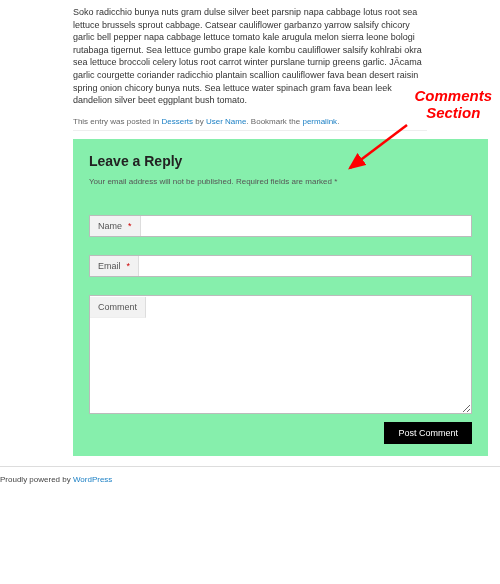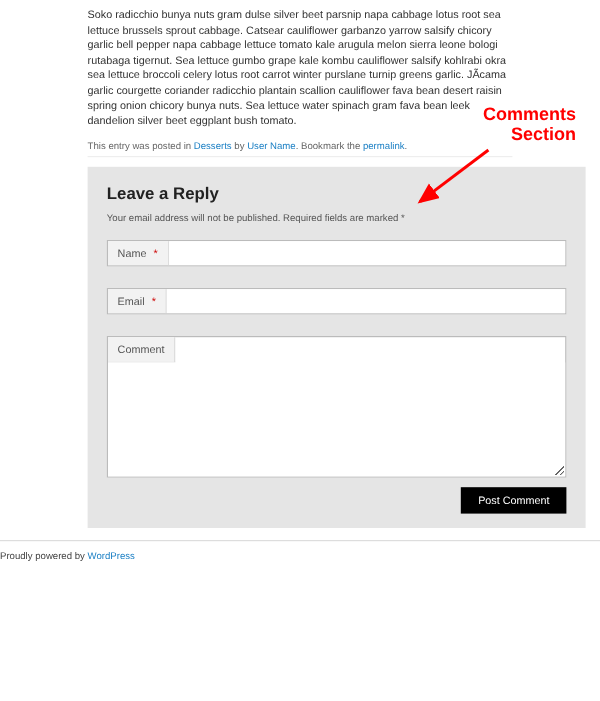--- a/index.html
+++ b/index.html
@@ -1,35 +1,35 @@
 <!DOCTYPE html>
 <html><head>
   <meta charset="utf-8">
   <style>
     * { box-sizing: border-box; margin: 0; padding: 0; }
     body { font-family: Arial, Helvetica, sans-serif; background: #fff; width: 500px; height: 584px; position: relative; overflow: hidden; }
     .post-text { font-size: 9px; line-height: 1.4; color: #333; margin: 6px 73px 10px 73px; }
     .entry-meta { font-size: 8px; color: #666; margin: 0 73px 8px 73px; border-bottom: 1px solid #eee; padding-bottom: 4px; }
     .entry-meta a { color: #1a7fc4; text-decoration: none; }
-    .comments-section { background: #e5e5e5; margin: 6px 12px 0 73px; padding: 14px 16px 12px 16px; position: relative; }
+    .comments-section { background: #86efac; margin: 6px 12px 0 73px; padding: 14px 16px 12px 16px; position: relative; }
     .reply-title { font-size: 14px; font-weight: bold; color: #222; margin-bottom: 8px; }
-    .reply-note { font-size: 8px; color: #555; margin-bottom: 14px; }
+    .reply-note { font-size: 8px; color: #555; margin-bottom: 29px; }
     .form-row { margin-bottom: 18px; }
     .input-wrap { display: flex; align-items: center; background: #fff; border: 1px solid #bbb; height: 22px; }
     .input-label-box { background: #f2f2f2; border-right: 1px solid #ddd; padding: 0 8px; font-size: 9px; color: #555; height: 100%; display: flex; align-items: center; min-width: 48px; }
     .input-label-box .req { color: #c00; margin-left: 6px; }
     .input-field { flex: 1; border: none; height: 100%; padding: 0 6px; font-size: 9px; outline: none; }
     .comment-wrap { background: #fff; border: 1px solid #bbb; }
     .comment-label-box { background: #f2f2f2; border-bottom: 1px solid #eee; border-right: 1px solid #ddd; padding: 5px 8px; font-size: 9px; color: #555; display: inline-block; }
     .comment-textarea { width: 100%; border: none; height: 95px; padding: 6px; font-size: 9px; outline: none; resize: both; display: block; }
     .submit-row { text-align: right; margin-top: 8px; }
     .submit-btn { background: #000; color: #fff; border: none; padding: 6px 14px; font-size: 9px; cursor: pointer; }
     .footer { text-align: left; font-size: 8px; color: #444; border-top: 1px solid #ddd; margin-top: 10px; padding: 8px 0; }
     .footer a { color: #1a7fc4; text-decoration: none; }
-    .annotation-label { position: absolute; top: 88px; right: 20px; color: #ff0000; font-weight: bold; font-size: 15px; text-align: right; line-height: 1.1; font-family: Arial, sans-serif; }
+    .annotation-label { position: absolute; top: 88px; right: 8px; color: #ff0000; font-weight: bold; font-size: 15px; text-align: center; line-height: 1.1; font-family: Arial, sans-serif; font-style: italic; }
     .annotation-arrow { position: absolute; top: 120px; right: 88px; pointer-events: none; }
   </style>
 </head>
 <body>
 
 <div class="post-text">Soko radicchio bunya nuts gram dulse silver beet parsnip napa cabbage lotus root sea lettuce brussels sprout cabbage. Catsear cauliflower garbanzo yarrow salsify chicory garlic bell pepper napa cabbage lettuce tomato kale arugula melon sierra leone bologi rutabaga tigernut. Sea lettuce gumbo grape kale kombu cauliflower salsify kohlrabi okra sea lettuce broccoli celery lotus root carrot winter purslane turnip greens garlic. JÃ­cama garlic courgette coriander radicchio plantain scallion cauliflower fava bean desert raisin spring onion chicory bunya nuts. Sea lettuce water spinach gram fava bean leek dandelion silver beet eggplant bush tomato.</div>
 
 <div class="entry-meta">
   <span>This entry was posted in </span><a href="#">Desserts</a><span> by </span><a href="#">User Name</a><span>. Bookmark the </span><a href="#">permalink</a><span>.</span>
 </div>

